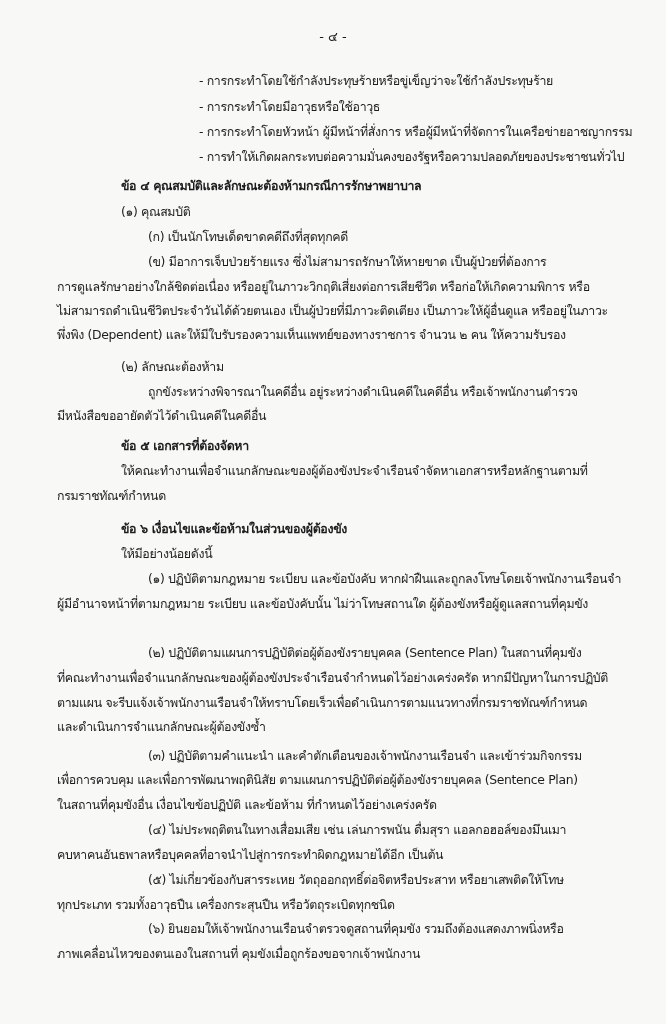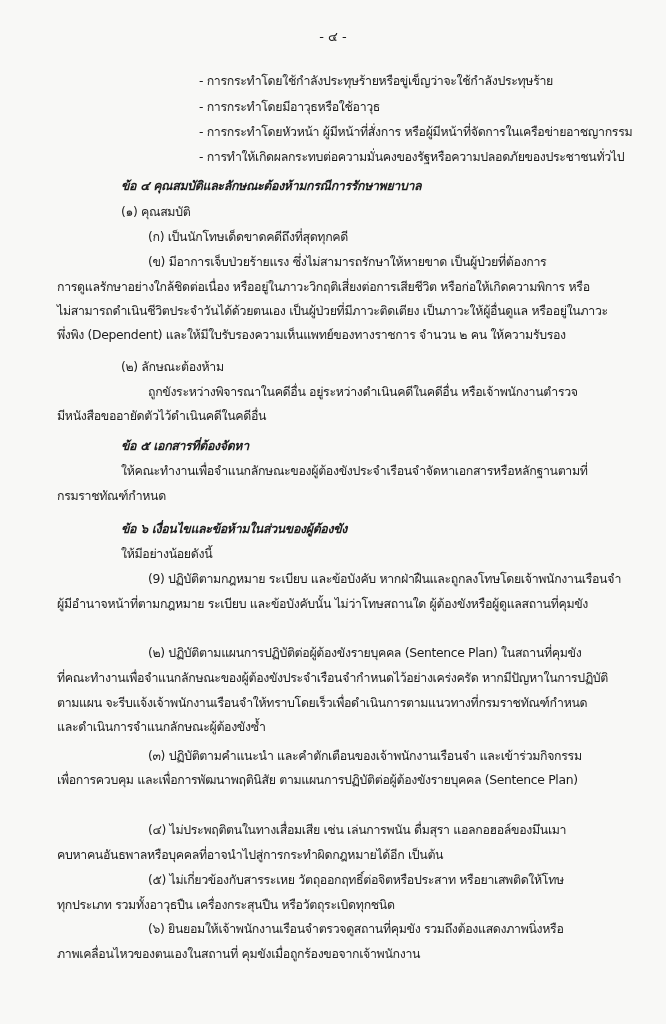--- a/index.html
+++ b/index.html
@@ -7,21 +7,21 @@
       width: 666px; height: 1024px; overflow: hidden;
       background: #f7f7f5;
       font-family: "DejaVu Sans", sans-serif;
       color: #1c1c1c;
     }
     .page { position: relative; width: 666px; height: 1024px; background: #f8f8f6; }
     .line {
       position: absolute; white-space: nowrap;
       font-size: 12.4px; line-height: 18px; letter-spacing: -0.35px;
     }
-    .bold { font-weight: bold; font-style: italic; }
+    .bold { font-weight: bold; }
     .pnum { position: absolute; top: 26px; left: 0; width: 666px; text-align: center; font-size: 13px; }
   </style>
 </head>
 <body>
 
 <div class="page">
   <div class="pnum">- ๔ -</div>
 
   <div class="line" style="top:98px;left:199px">- การกระทำโดยมีอาวุธหรือใช้อาวุธ</div>
   <div class="line" style="top:72px;left:199px">- การกระทำโดยใช้กำลังประทุษร้ายหรือขู่เข็ญว่าจะใช้กำลังประทุษร้าย</div>
@@ -40,30 +40,31 @@
   <div class="line" style="top:383px;left:148px">ถูกขังระหว่างพิจารณาในคดีอื่น อยู่ระหว่างดำเนินคดีในคดีอื่น หรือเจ้าพนักงานตำรวจ</div>
   <div class="line" style="top:407px;left:57px">มีหนังสือขออายัดตัวไว้ดำเนินคดีในคดีอื่น</div>
 
   <div class="line bold" style="top:437px;left:121px">ข้อ ๕ เอกสารที่ต้องจัดหา</div>
   <div class="line" style="top:462px;left:121px">ให้คณะทำงานเพื่อจำแนกลักษณะของผู้ต้องขังประจำเรือนจำจัดหาเอกสารหรือหลักฐานตามที่</div>
   <div class="line" style="top:487px;left:57px">กรมราชทัณฑ์กำหนด</div>
 
   <div class="line bold" style="top:520px;left:121px">ข้อ ๖ เงื่อนไขและข้อห้ามในส่วนของผู้ต้องขัง</div>
   <div class="line" style="top:545px;left:121px">ให้มีอย่างน้อยดังนี้</div>
 
-  <div class="line" style="top:570px;left:148px">(9) ปฏิบัติตามกฎหมาย ระเบียบ และข้อบังคับ หากฝ่าฝืนและถูกลงโทษโดยเจ้าพนักงานเรือนจำ</div>
+  <div class="line" style="top:570px;left:148px">(๑) ปฏิบัติตามกฎหมาย ระเบียบ และข้อบังคับ หากฝ่าฝืนและถูกลงโทษโดยเจ้าพนักงานเรือนจำ</div>
   <div class="line" style="top:595px;left:57px">ผู้มีอำนาจหน้าที่ตามกฎหมาย ระเบียบ และข้อบังคับนั้น ไม่ว่าโทษสถานใด ผู้ต้องขังหรือผู้ดูแลสถานที่คุมขัง</div>
 
   <div class="line" style="top:644px;left:148px">(๒) ปฏิบัติตามแผนการปฏิบัติต่อผู้ต้องขังรายบุคคล (Sentence Plan) ในสถานที่คุมขัง</div>
   <div class="line" style="top:669px;left:57px">ที่คณะทำงานเพื่อจำแนกลักษณะของผู้ต้องขังประจำเรือนจำกำหนดไว้อย่างเคร่งครัด หากมีปัญหาในการปฏิบัติ</div>
   <div class="line" style="top:694px;left:57px">ตามแผน จะรีบแจ้งเจ้าพนักงานเรือนจำให้ทราบโดยเร็วเพื่อดำเนินการตามแนวทางที่กรมราชทัณฑ์กำหนด</div>
   <div class="line" style="top:718px;left:57px">และดำเนินการจำแนกลักษณะผู้ต้องขังซ้ำ</div>
 
   <div class="line" style="top:747px;left:148px">(๓) ปฏิบัติตามคำแนะนำ และคำตักเตือนของเจ้าพนักงานเรือนจำ และเข้าร่วมกิจกรรม</div>
   <div class="line" style="top:771px;left:57px">เพื่อการควบคุม และเพื่อการพัฒนาพฤตินิสัย ตามแผนการปฏิบัติต่อผู้ต้องขังรายบุคคล (Sentence Plan)</div>
+  <div class="line" style="top:796px;left:57px">ในสถานที่คุมขังอื่น เงื่อนไขข้อปฏิบัติ และข้อห้าม ที่กำหนดไว้อย่างเคร่งครัด</div>
 
   <div class="line" style="top:821px;left:148px">(๔) ไม่ประพฤติตนในทางเสื่อมเสีย เช่น เล่นการพนัน ดื่มสุรา แอลกอฮอล์ของมึนเมา</div>
   <div class="line" style="top:846px;left:57px">คบหาคนอันธพาลหรือบุคคลที่อาจนำไปสู่การกระทำผิดกฎหมายได้อีก เป็นต้น</div>
 
   <div class="line" style="top:871px;left:148px">(๕) ไม่เกี่ยวข้องกับสารระเหย วัตถุออกฤทธิ์ต่อจิตหรือประสาท หรือยาเสพติดให้โทษ</div>
   <div class="line" style="top:896px;left:57px">ทุกประเภท รวมทั้งอาวุธปืน เครื่องกระสุนปืน หรือวัตถุระเบิดทุกชนิด</div>
 
   <div class="line" style="top:920px;left:148px">(๖) ยินยอมให้เจ้าพนักงานเรือนจำตรวจดูสถานที่คุมขัง รวมถึงต้องแสดงภาพนิ่งหรือ</div>
   <div class="line" style="top:945px;left:57px">ภาพเคลื่อนไหวของตนเองในสถานที่ คุมขังเมื่อถูกร้องขอจากเจ้าพนักงาน</div>
 </div>

